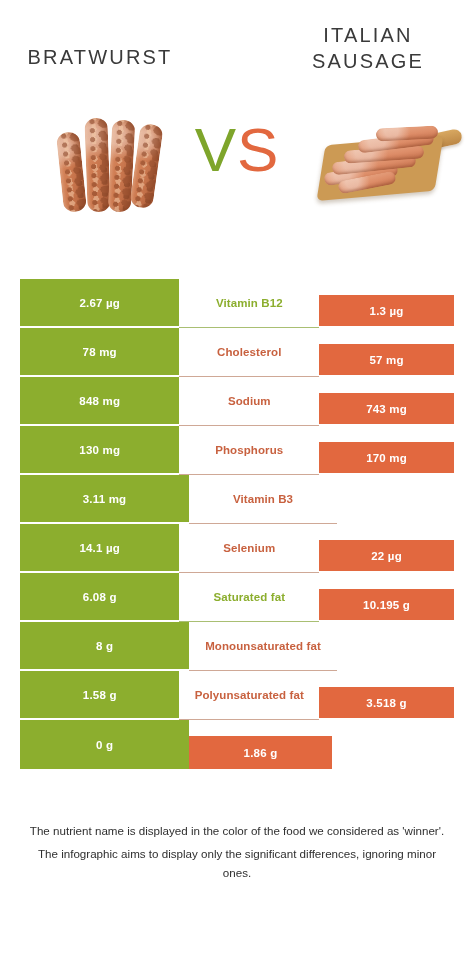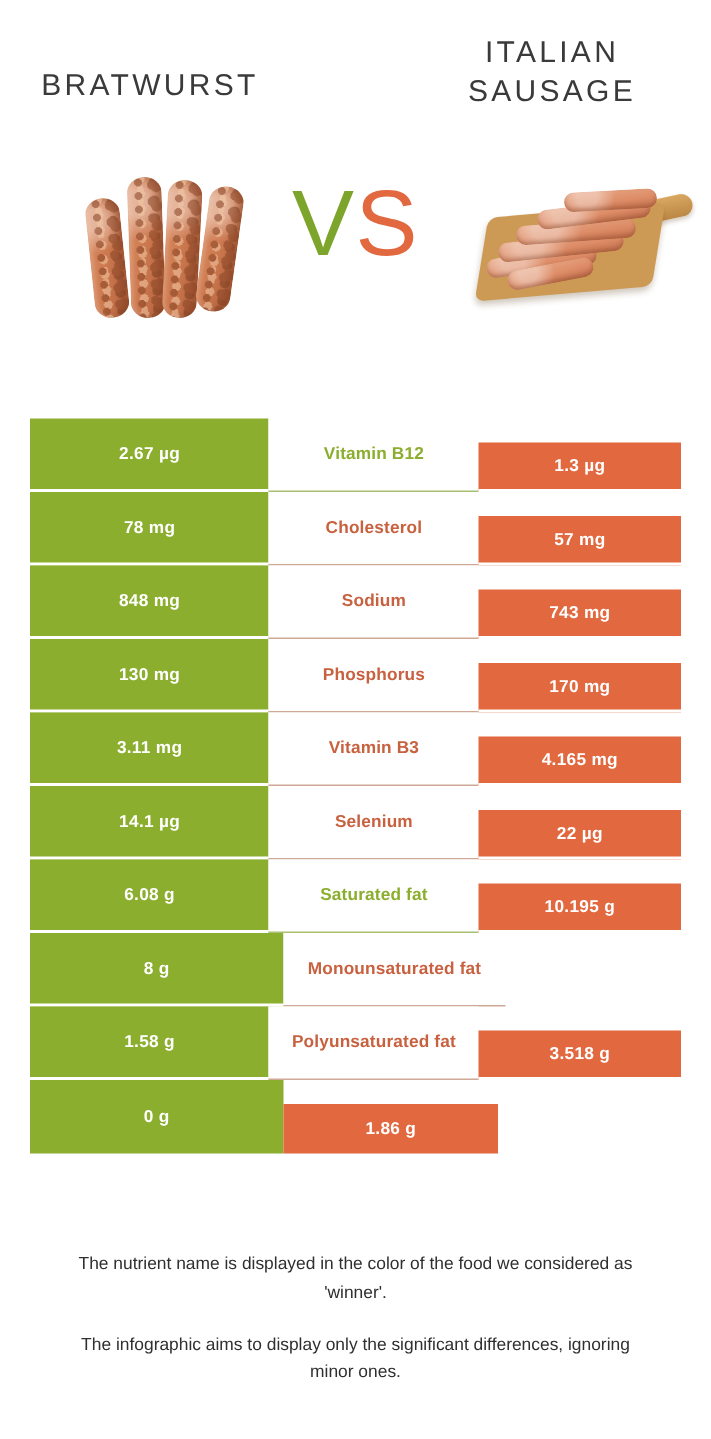--- a/index.html
+++ b/index.html
@@ -206,21 +206,21 @@
     position: absolute;
     left: 22px;
     right: 22px;
     top: 818px;
     text-align: center;
     color: #2f2f2f;
     font-size: 11.6px;
     line-height: 1.62;
     font-family: "Liberation Sans", sans-serif;
   }
-  .footer p { margin: 16px; }
+  .footer p { margin: 4px; }
 </style>
 </head>
 <body>
 
 <div class="header">
   <div class="food-title left">BRATWURST</div>
   <div class="food-title right">ITALIAN SAUSAGE</div>
 </div>
 
 <div class="hero">
@@ -276,21 +276,20 @@
       <div class="cell cell-mid mid-red">
         <span class="nutrient win-red">Phosphorus</span>
       </div>
       <div class="cell cell-right">170 mg</div>
     </div>
     <div class="row">
       <div class="cell cell-left">3.11 mg</div>
       <div class="cell cell-mid mid-red">
         <span class="nutrient win-red">Vitamin B3</span>
       </div>
-      <div class="cell cell-right">4.165 mg</div>
     </div>
     <div class="row">
       <div class="cell cell-left">14.1 µg</div>
       <div class="cell cell-mid mid-red">
         <span class="nutrient win-red">Selenium</span>
       </div>
       <div class="cell cell-right">22 µg</div>
     </div>
     <div class="row">
       <div class="cell cell-left">6.08 g</div>

